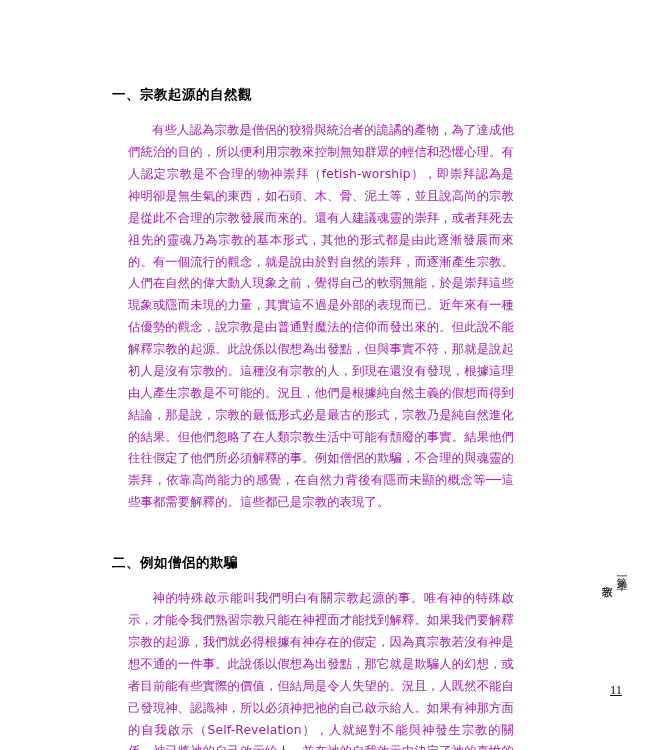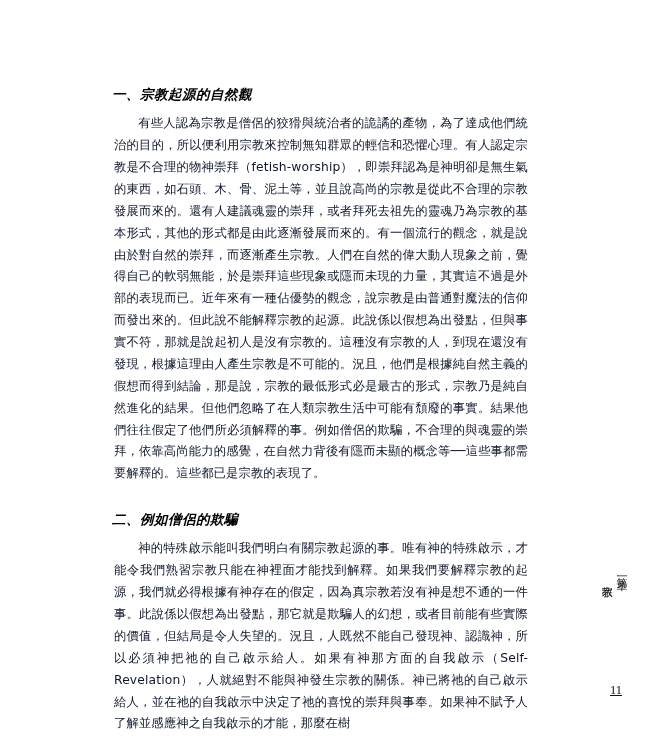--- a/index.html
+++ b/index.html
@@ -26,30 +26,29 @@
     top: 84px;
     width: 418px;
   }
   .section-heading {
     font-size: 13.5px;
     font-weight: bold;
     letter-spacing: 0.5px;
     margin: 0 0 9px 0;
     line-height: 1.5;
     color: #000;
-    font-style: italic;
   }
   .body-text {
     font-size: 12.3px;
     line-height: 1.78;
     text-align: justify;
     text-justify: inter-character;
     letter-spacing: 0.15px;
-    margin: 2px;
-    color: #0f172a;
+    margin: 16px;
+    color: #a21caf;
   }
   .body-text .indent {
     display: inline-block;
     width: 24px;
   }
   .block-gap {
     height: 22px;
   }
   .side-label {
     position: absolute;

